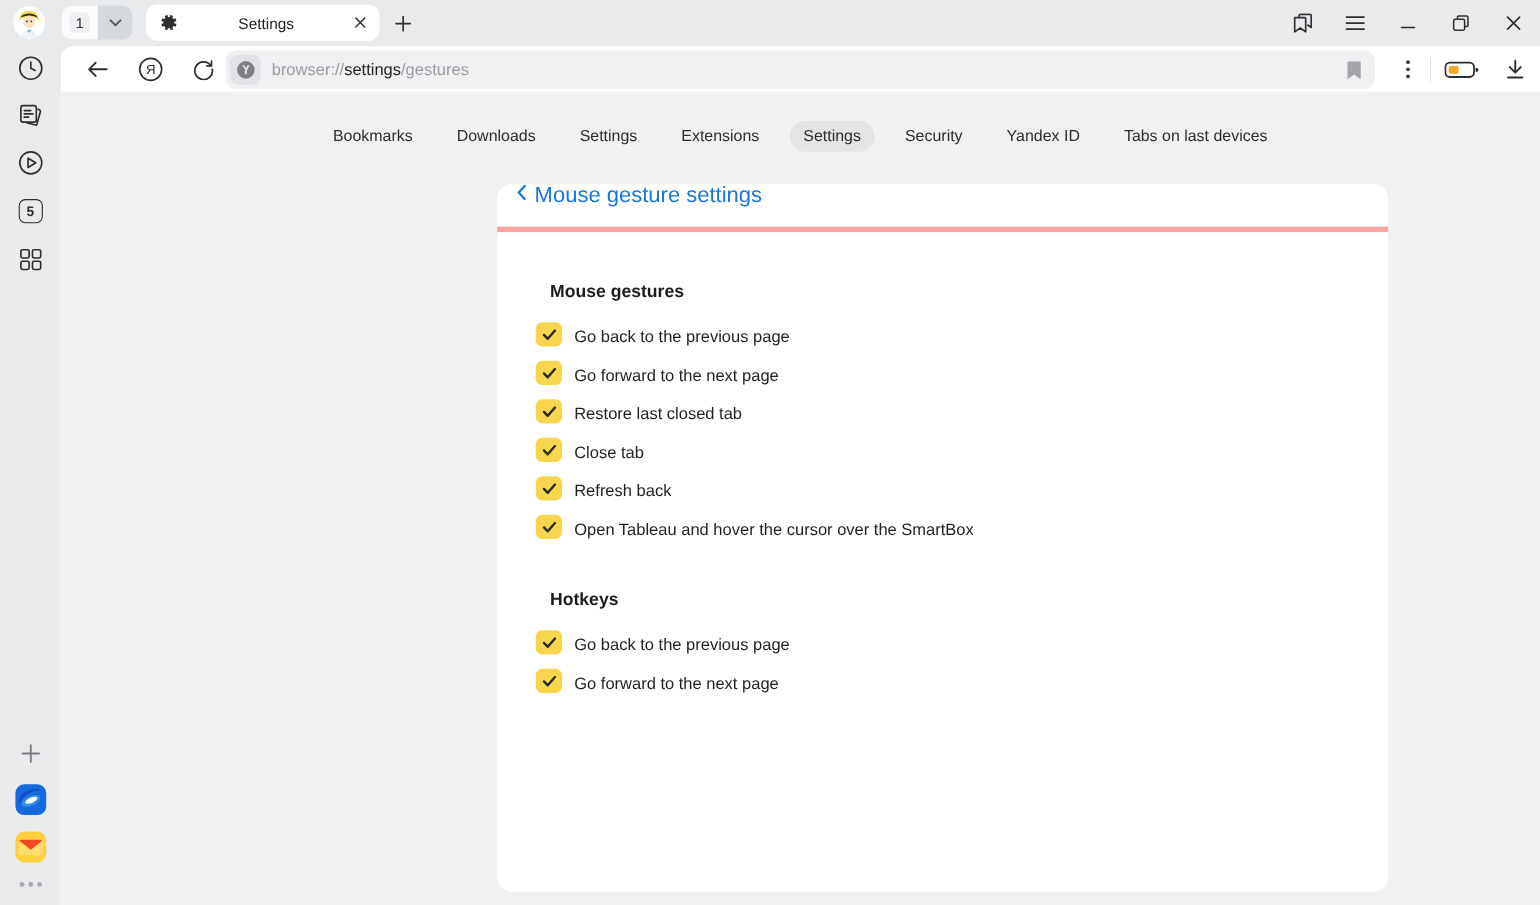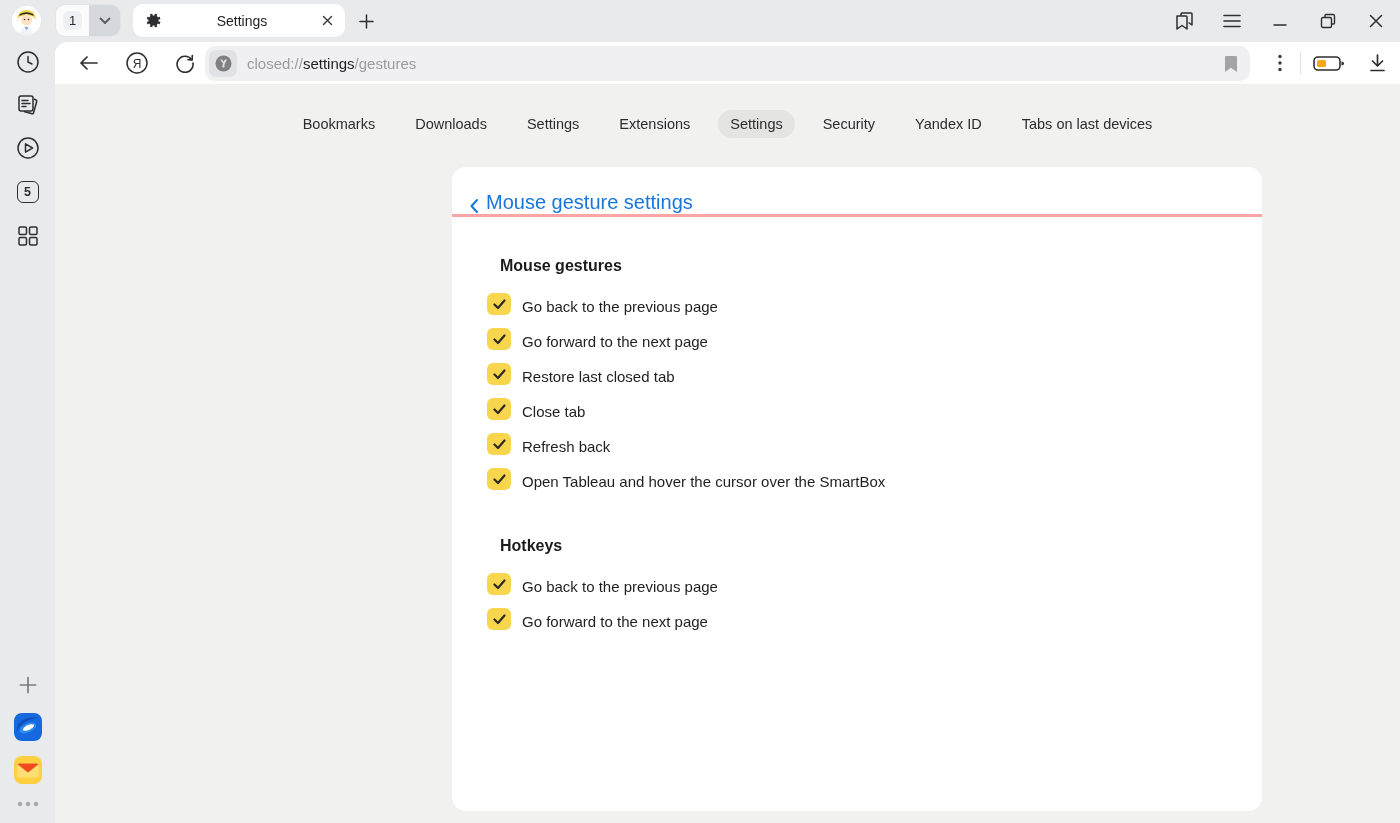--- a/index.html
+++ b/index.html
@@ -43,21 +43,21 @@
   .navtab.active { background:#e4e4e2; }
 
   .card { position:absolute; background:#fff; border-radius:14px; }
   .leftcard { left:135px; top:83px; width:255px; height:644px; }
   .search { position:absolute; left:17px; top:13px; width:220px; height:38px; background:#ececee; border:none; border-radius:10px; padding:0 14px; font-size:15px; font-family:"Liberation Sans", sans-serif; color:#1f1f21; }
   .search::placeholder { color:#77777c; }
   .navlist { position:absolute; left:31px; top:70px; right:10px; }
   .navitem { height:35px; display:flex; align-items:center; font-size:15px; color:#1c1c1e; }
 
   .maincard { left:397px; top:83px; width:810px; height:644px; }
-  .mainheader { position:absolute; left:0; top:0; right:0; height:50px; display:flex; align-items:flex-end; border-bottom:3px solid #fca5a5; }
+  .mainheader { position:absolute; left:0; top:0; right:0; height:44px; display:flex; align-items:flex-start; border-bottom:5px solid #fca5a5; }
   .backchev { margin-left:17px; display:flex; align-items:center; }
   .maintitle { margin-left:7px; font-size:20px; font-weight:500; color:#1776db; }
 
   .section-heading { position:absolute; left:48px; font-size:16px; font-weight:700; color:#1c1c1e; }
   .checkrow { position:absolute; left:35px; height:24px; display:flex; align-items:flex-end; }
   .checkbox { width:24px; height:22px; background:#f7d64e; border-radius:6px; display:flex; align-items:center; justify-content:center; }
   .checklabel { margin-left:11px; font-size:15px; color:#1f1f21; }
 
   svg { display:block; }
 </style>
@@ -159,21 +159,21 @@
     </svg>
   </div>
 
   <div class="omnibox">
     <div class="protect">
       <svg width="17" height="17" viewBox="0 0 17 17">
         <circle cx="8.5" cy="8.5" r="8" fill="#808084"></circle>
         <path d="M8.5 9.2 L5.1 4.4 H7 L8.5 6.8 L10 4.4 H11.9 L9.5 9.2 V12.6 H7.5 L7.5 9.2 Z" fill="#e1e2e5"></path>
       </svg>
     </div>
-    <div class="url"><span>closed://</span><span class="hl">settings</span><span>/gestures</span></div>
+    <div class="url"><span>browser://</span><span class="hl">settings</span><span>/gestures</span></div>
     <div class="omni-bookmark">
       <svg width="14" height="18" viewBox="0 0 14 18">
           <path d="M2 1 H12 Q13 1 13 2 V17 L7 12.8 L1 17 V2 Q1 1 2 1 Z" fill="#a3a3a8"></path>
         </svg>
     </div>
   </div>
 
   <div class="omni-right">
     <div class="obtn">
       <svg width="4" height="18" viewBox="0 0 4 18">

